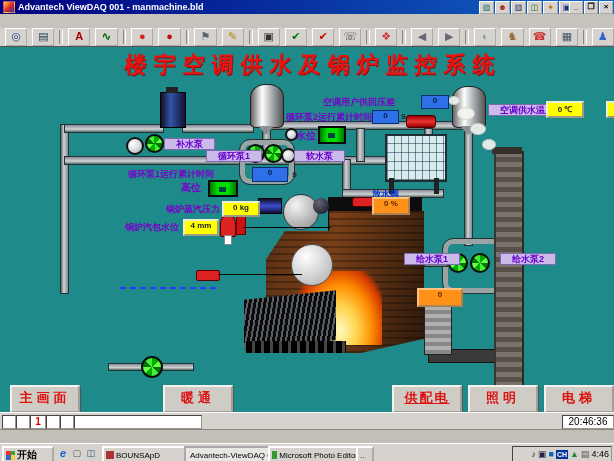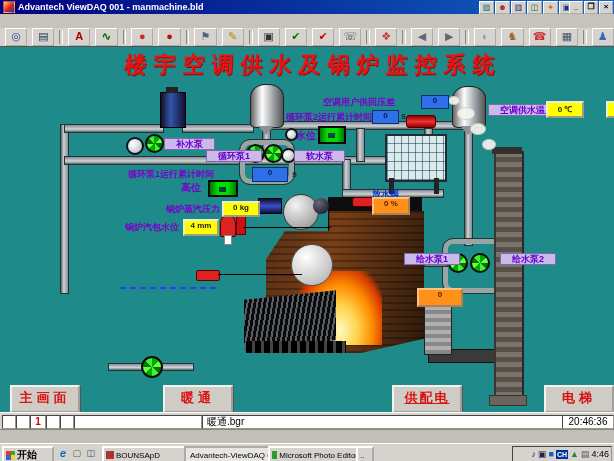--- a/index.html
+++ b/index.html
@@ -245,31 +245,31 @@
     <span class="abs lblB" style="left:372px;top:141px;">放水阀</span>
     <div class="abs valO" style="left:372px;top:150px;width:34px;height:14px;">0 %</div>
 
     <span class="abs chip" style="left:404px;top:206px;">给水泵1</span>
     <span class="abs chip" style="left:500px;top:206px;">给水泵2</span>
     <div class="abs valO" style="left:417px;top:241px;width:42px;height:15px;">0</div>
 
     <div class="abs navbtn" style="left:10px;top:338px;width:66px;">主画面</div>
     <div class="abs navbtn" style="left:163px;top:338px;width:66px;">暖通</div>
     <div class="abs navbtn" style="left:392px;top:338px;width:66px;letter-spacing:2px;text-decoration:underline;">供配电</div>
+    <div class="abs navbtn" style="left:468px;top:338px;width:66px;">照明</div>
     <div class="abs navbtn" style="left:544px;top:338px;width:66px;">电梯</div>
   </div>
 
   <div class="abs statusbar">
     <div class="scell" style="left:2px;width:12px;"></div>
     <div class="scell" style="left:16px;width:12px;"></div>
     <div class="scell" style="left:30px;width:14px;color:#d00;font-weight:bold;">1</div>
     <div class="scell" style="left:46px;width:12px;"></div>
     <div class="scell" style="left:60px;width:12px;"></div>
     <div class="scell" style="left:74px;width:126px;"></div>
-    <div class="scell" style="left:202px;width:358px;text-align:left;padding-left:4px;">暖通.bgr</div>
     <div class="scell" style="left:562px;width:50px;">20:46:36</div>
   </div>
 
   <div class="abs strip"></div>
 
   <div class="abs taskbar">
     <div class="startbtn">
       <span class="flag">
         <i style="background:#e33;"></i>
           <i style="background:#3a3;"></i>

